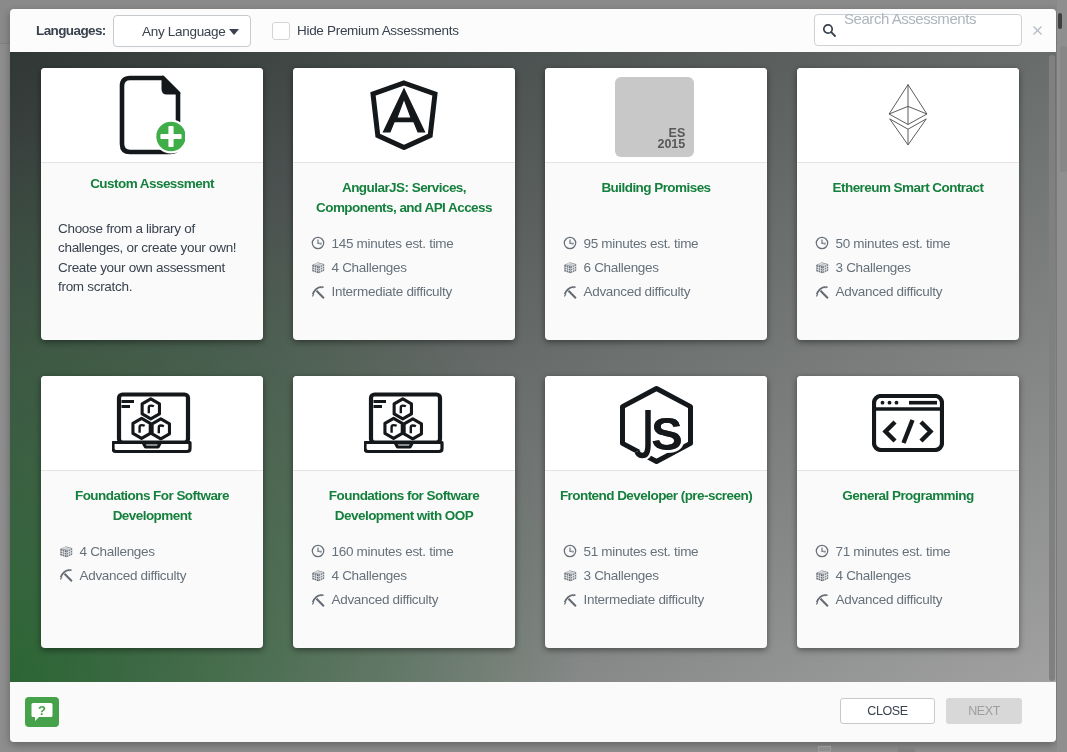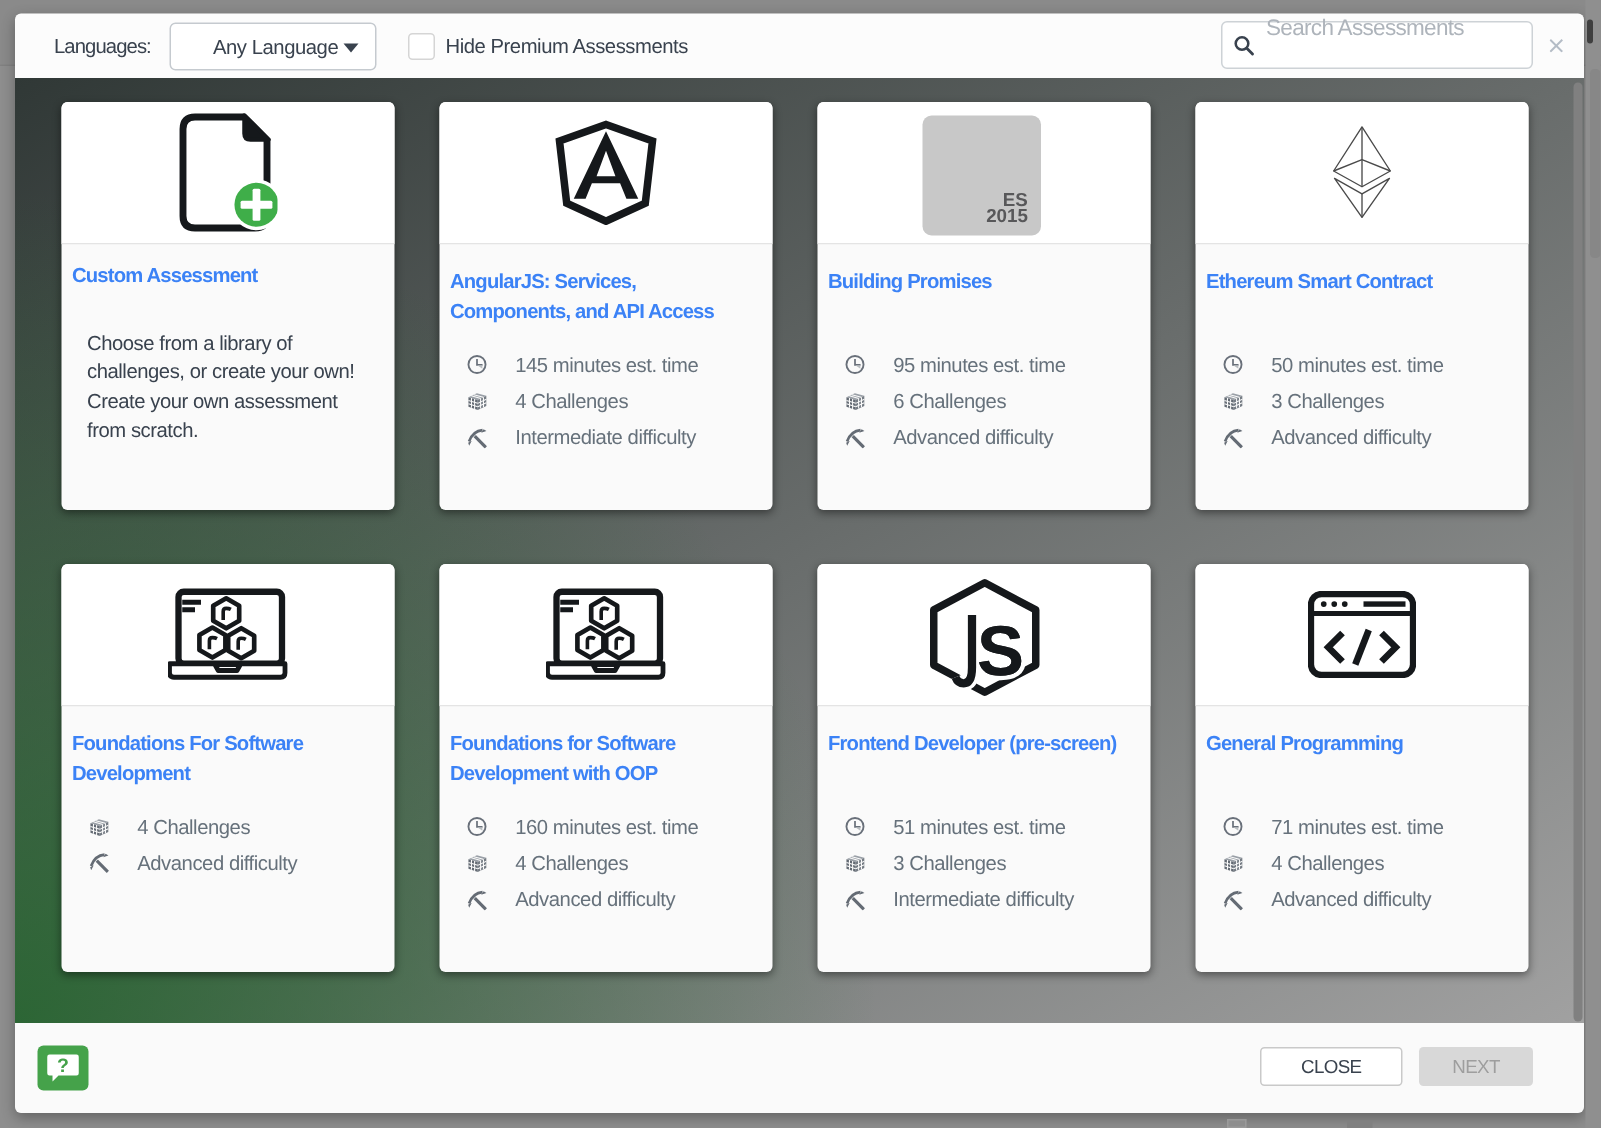--- a/index.html
+++ b/index.html
@@ -22,41 +22,41 @@
   box-shadow:0 3px 9px rgba(0,0,0,0.30); }
 #mhead { left:10px; top:9px; width:1046px; height:43px; background:#fcfcfc; border-radius:4px 4px 0 0; }
 #mbody { left:10px; top:52px; width:1046px; height:630px;
   background:
    radial-gradient(ellipse 100% 160% at 0% 100%, rgba(30,100,40,0.81), rgba(30,100,40,0) 55%),
    linear-gradient(to bottom right, #303836 0%, #a1a1a1 100%);
 }
 #mfoot { left:10px; top:682px; width:1046px; height:60px; background:#fafafa; border-radius:0 0 4px 4px; }
 
 
-#lbl-lang { left:36px; top:23px; font-size:13.5px; font-weight:normal; letter-spacing:-0.6px; color:#39424e; }
+#lbl-lang { left:36px; top:23px; font-size:13.5px; font-weight:bold; letter-spacing:-0.6px; color:#39424e; }
 #dd { left:113px; top:15px; width:138px; height:32px; background:#fff; border:1px solid #c5cacf; border-radius:4px; }
 #dd-text { left:126px; top:24px; font-size:13.5px; letter-spacing:-0.3px; color:#39424e;margin-left:16px; }
 #dd-caret { left:229px; top:29px; width:0; height:0; border-left:5px solid transparent; border-right:5px solid transparent; border-top:6px solid #39424e; }
 #cb { left:272px; top:21.7px; width:18px; height:18px; background:#fff; border:1px solid #d5d5d5; border-radius:3px; }
 #lbl-hide { left:297px; top:23px; font-size:13.5px; letter-spacing:-0.3px; color:#39424e; }
 #search { left:814px; top:14px; width:208px; height:32px; background:#fff; border:1px solid #cdd2d6; border-radius:4px; }
 #search-ph { left:844px; top:10px; font-size:15px; letter-spacing:-0.45px; color:#aeb4bb; }
 #xclose { left:1033px; top:26px; width:9px; height:9px; }
 
 
 .card { position:absolute; width:222px; height:272px; background:#fafafa; border-radius:4px;
   box-shadow:0 2px 6px rgba(0,0,0,0.45); }
 .cicon { position:absolute; left:0; top:0; width:100%; height:95px; background:#fff;
   border-radius:4px 4px 0 0; border-bottom:1px solid #e4e4e4;
   display:flex; align-items:center; justify-content:center; }
-.ctitle { position:absolute; left:7px; right:7px; top:110.3px; 
-  font-size:13.5px; letter-spacing:-0.55px; font-weight:bold; color:#3b82f6; line-height:19.6px; }
+.ctitle { position:absolute; left:7px; right:7px; top:110.3px; text-align:center;
+  font-size:13.5px; letter-spacing:-0.55px; font-weight:bold; color:#15803d; line-height:19.6px; }
 .ctitle.one { padding-top:0; }
 .dets { position:absolute; left:18px; top:163px; right:6px; }
-.drow { height:24.3px; display:flex; align-items:center; font-size:13.5px; letter-spacing:-0.3px; color:#66717b;gap:12px; }
+.drow { height:24.3px; display:flex; align-items:center; font-size:13.5px; letter-spacing:-0.3px; color:#66717b; }
 .drow svg { margin-right:6.5px; flex:none; }
 .c1p { font-size:13.5px; letter-spacing:-0.3px; color:#39424e; line-height:19.5px; }
 
 
 .btn { position:absolute; top:698px; height:26px; border-radius:3px; font-size:12.5px;
   display:flex; align-items:center; justify-content:center; letter-spacing:-0.4px; }
 #btn-close { left:840px; width:95px; background:#fff; border:1px solid #c9c9c9; color:#39424e; }
 #btn-next { left:946px; width:76px; background:#d8d8d8; color:#9e9e9e; }
 #beacon { left:25px; top:697px; width:34px; height:30px; background:#45a24a; border-radius:4px;
   display:flex; align-items:center; justify-content:center; }

